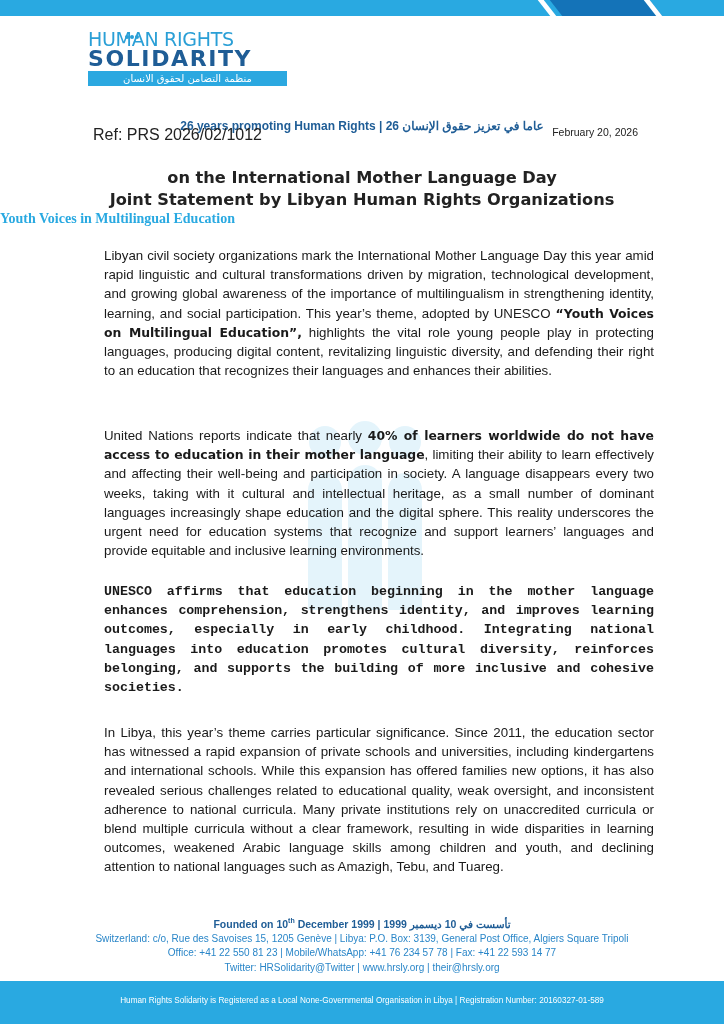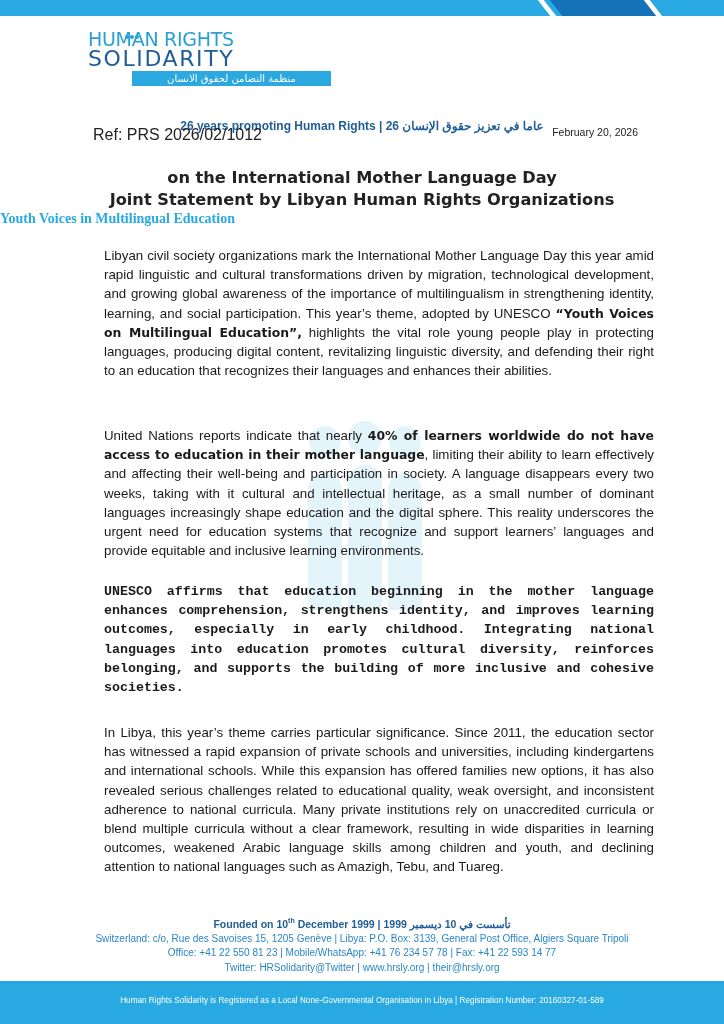--- a/index.html
+++ b/index.html
@@ -6,24 +6,24 @@
   html, body { width: 724px; height: 1024px; background: #ffffff; overflow: hidden; }
   body { position: relative; font-family: "DejaVu Sans", sans-serif; color: #1a1a1a; }
 
   .top-bar { position: absolute; left: 0; top: 0; width: 724px; height: 16px; background: #29a9e1; overflow: hidden; }
   .top-bar .stripe-dark { position: absolute; top: 0; left: 556px; width: 100px; height: 16px; background: #1473b8; transform: skewX(38deg); }
   .top-bar .gap1 { position: absolute; top: 0; left: 544px; width: 6px; height: 16px; background: #ffffff; transform: skewX(38deg); }
   .top-bar .gap2 { position: absolute; top: 0; left: 650px; width: 6px; height: 16px; background: #ffffff; transform: skewX(38deg); }
 
   .logo { position: absolute; left: 88px; top: 22px; width: 200px; height: 62px; }
   .logo .line1 { position: absolute; left: 0; top: 8px; font-family: "DejaVu Sans", sans-serif; font-size: 19px; letter-spacing: -0.3px; color: #2a9fd6; font-weight: normal; white-space: nowrap; line-height: 1; }
-  .logo .line2 { position: absolute; left: 0; top: 26px; font-family: "DejaVu Sans", sans-serif; font-size: 22px; font-weight: normal; letter-spacing: 1.6px; color: #1f5d96; white-space: nowrap; line-height: 1; }
+  .logo .line2 { position: absolute; left: 0; top: 26px; font-family: "DejaVu Sans", sans-serif; font-size: 22px; font-weight: bold; letter-spacing: 1.6px; color: #1f5d96; white-space: nowrap; line-height: 1; }
   .logo .dots { position: absolute; left: 37px; top: 2px; width: 16px; height: 6px; }
   .logo .dots span { display: inline-block; width: 4px; height: 4px; border-radius: 50%; background: #2a9fd6; margin-right: 1px; }
-  .logo .arabic-band { position: absolute; left: 0; top: 49px; width: 199px; height: 15px; background: #2ba8e0; color: #ffffff; font-size: 10px; text-align: center; line-height: 15px; direction: rtl; margin-left: 44px; }
+  .logo .arabic-band { position: absolute; left: 0; top: 49px; width: 199px; height: 15px; background: #2ba8e0; color: #ffffff; font-size: 10px; text-align: center; line-height: 15px; direction: rtl; }
 
   .tagline { position: absolute; left: 0; width: 724px; top: 111px; text-align: center; font-size: 12px; color: #1f5d96; font-weight: bold; font-family: "Liberation Sans", sans-serif; margin-top: 8px; }
 
   .ref { position: absolute; left: 93px; top: 126px; font-size: 16px; font-family: Liberation Sans, sans-serif; color: #222; }
   .date { position: absolute; right: 86px; top: 126px; font-size: 10.5px; font-family: "Liberation Sans", sans-serif; color: #222; }
 
   .title { position: absolute; left: 0; width: 724px; top: 167px; text-align: center; font-family: "DejaVu Sans", sans-serif; font-weight: bold; font-size: 16.2px; line-height: 22px; color: #222; }
   .subtitle { position: absolute; left: 0; width: 724px; top: 211px; text-align: left; font-family: Liberation Serif, serif; font-weight: bold; font-size: 14px; color: #29a9e1; }
 
   .watermark { position: absolute; left: 290px; top: 420px; width: 150px; height: 190px; opacity: 0.12; }

